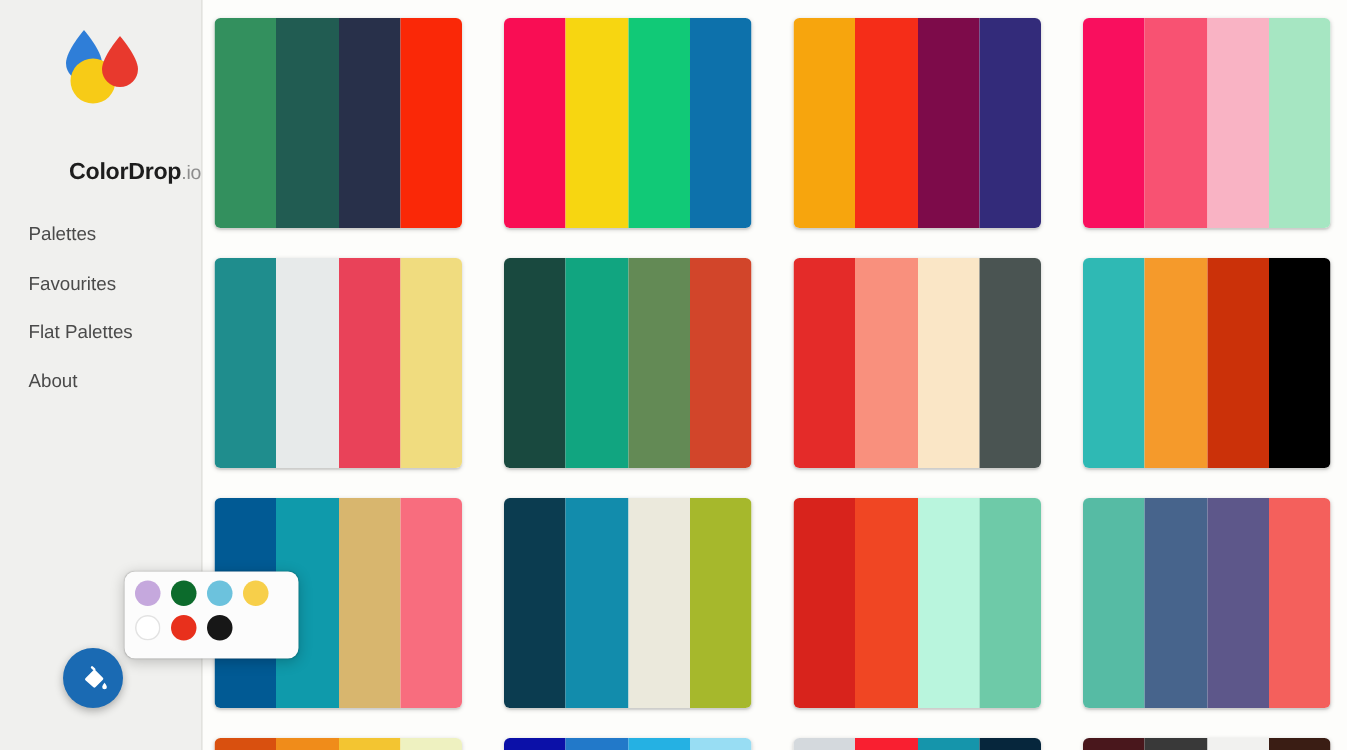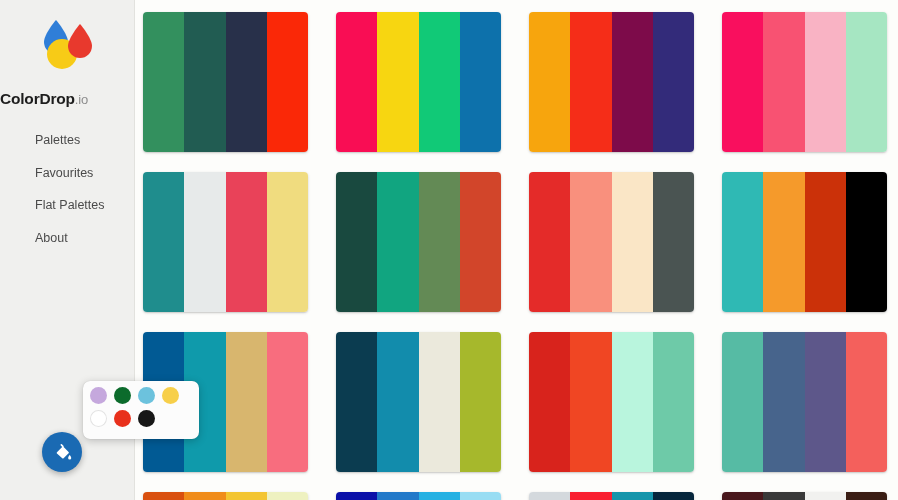--- a/index.html
+++ b/index.html
@@ -23,30 +23,30 @@
   }
   .logo-wrap {
     width: 100%;
     display: flex;
     justify-content: center;
     align-items: flex-start;
     height: 72px;
   }
   .logo-svg { display: block; }
   .brand {
-    text-align: left;
+    text-align: right;
     font-size: 15.5px;
     letter-spacing: -0.2px;
-    margin-top: 4px;
+    margin-top: 20px;
     white-space: nowrap;
   }
   .brand .name { color: #1d1d1d; font-weight: 700; }
   .brand .tld  { color: #8d8d8d; font-weight: 400; font-size: 13px; }
 
-  .nav { margin-top: 26px; padding-left: 35px; }
+  .nav { margin-top: 26px; padding-left: 19px; }
   .nav-item {
     display: block;
     font-size: 12.5px;
     color: #4a4a4a;
     line-height: 1;
     padding: 0;
     margin-bottom: 20px;
     cursor: pointer;
     white-space: nowrap;
   }

